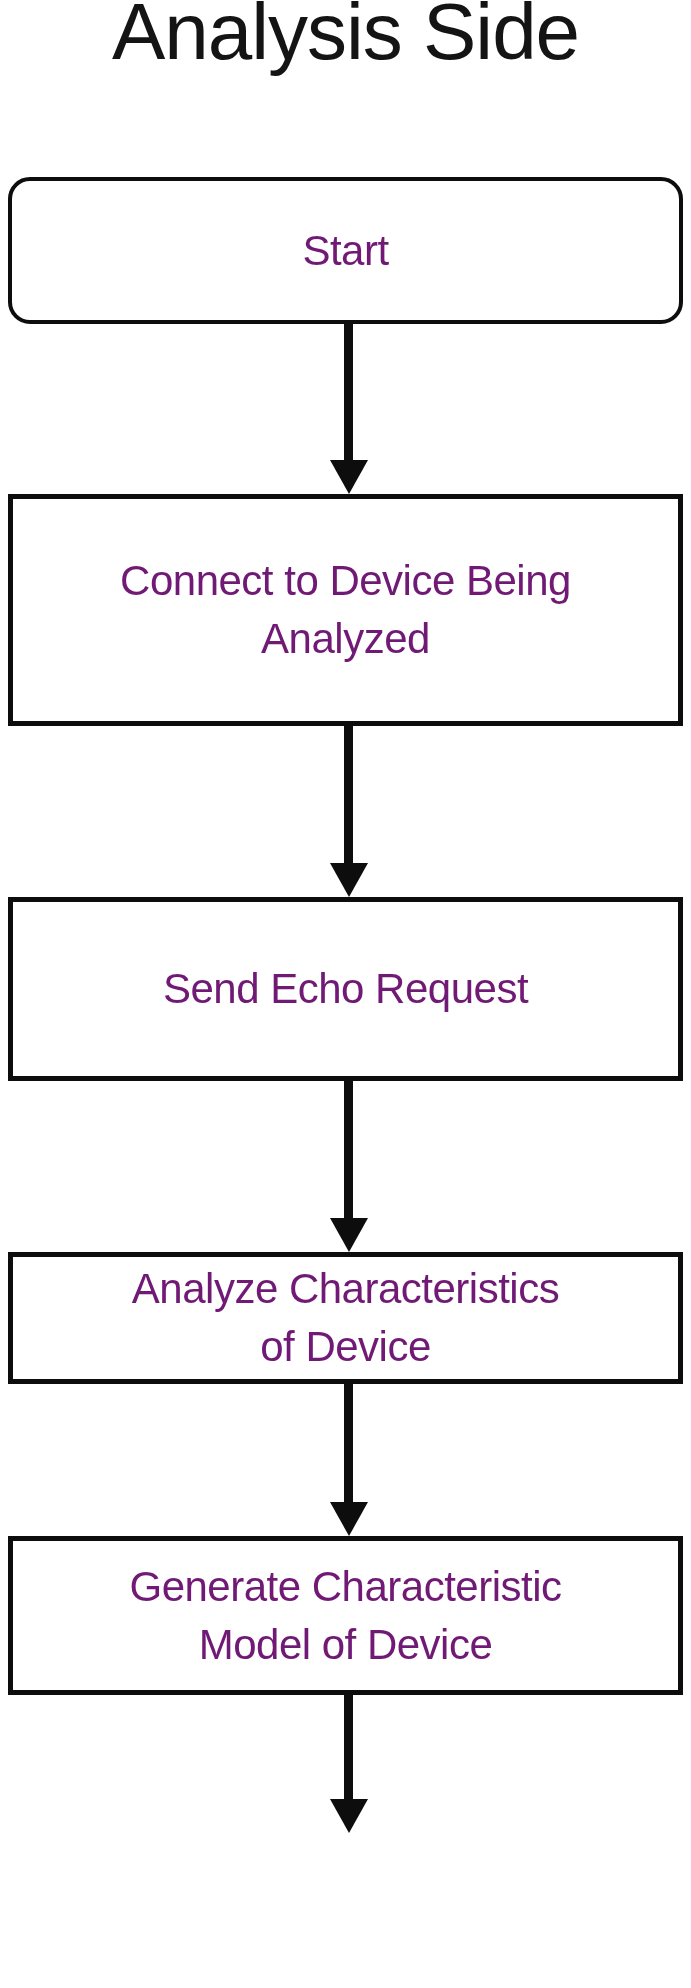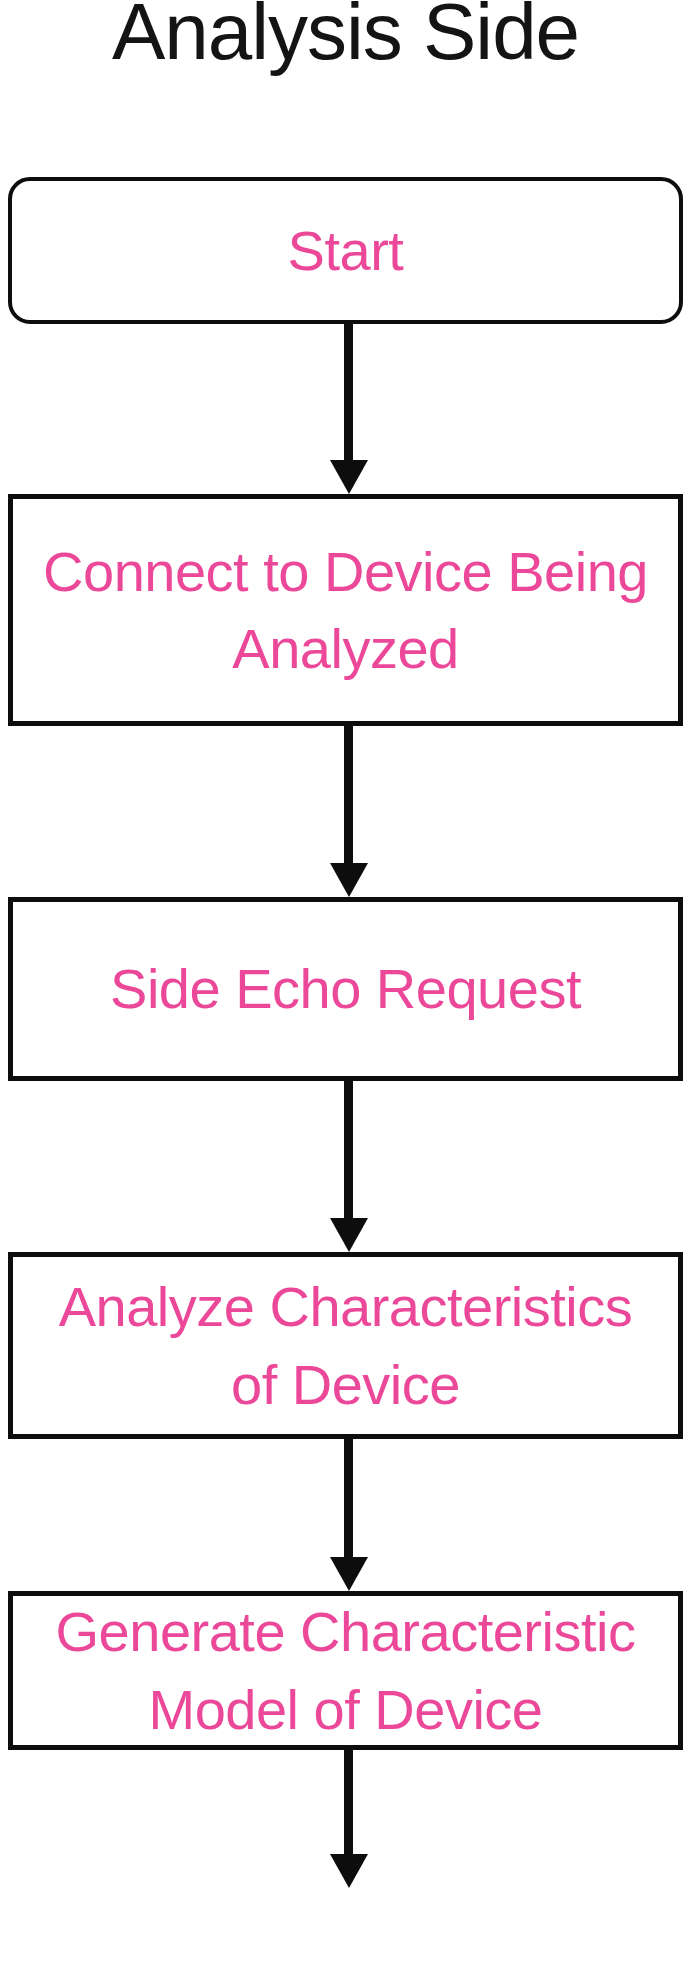--- a/index.html
+++ b/index.html
@@ -42,36 +42,36 @@
     box-sizing: border-box;
     margin: 0 8px;
     background: #ffffff;
     border: 5px solid #0d0d0d;
     display: flex;
     align-items: center;
     justify-content: center;
     text-align: center;
   }
   .node .label {
-    font-size: 56px;
+    font-size: 42px;
     line-height: 1.38;
     white-space: pre-line;
     letter-spacing: -0.5px;
-    color: #ec4899;
+    color: #701a75;
     padding: 0 10px;
   }
   .terminator {
     border-width: 4px;
     border-radius: 22px;
     height: 147px;
   }
   .process { height: 185px; }
   .n2 { height: 232px; }
   .n3 { height: 184px; }
-  .n4 { height: 187px; }
+  .n4 { height: 132px; }
   .n5 { height: 159px; }
   .arrow {
     display: flex;
     flex-direction: column;
     align-items: center;
     transform: translateX(3px);
   }
   .a1 { height: 170px; }
   .a2 { height: 171px; }
   .a3 { height: 171px; }
@@ -112,21 +112,21 @@
     <span class="label">Connect to Device Being
 Analyzed</span>
   </div>
 
   <div class="arrow a2">
     <div class="arrow-shaft"></div>
     <div class="arrow-head"></div>
   </div>
 
   <div class="node process n3">
-    <span class="label">Side Echo Request</span>
+    <span class="label">Send Echo Request</span>
   </div>
 
   <div class="arrow a3">
     <div class="arrow-shaft"></div>
     <div class="arrow-head"></div>
   </div>
 
   <div class="node process n4">
     <span class="label">Analyze Characteristics
 of Device</span>

